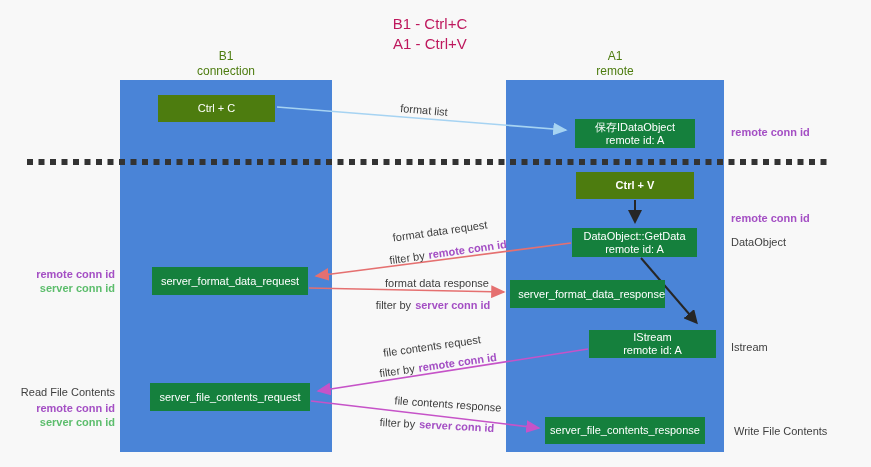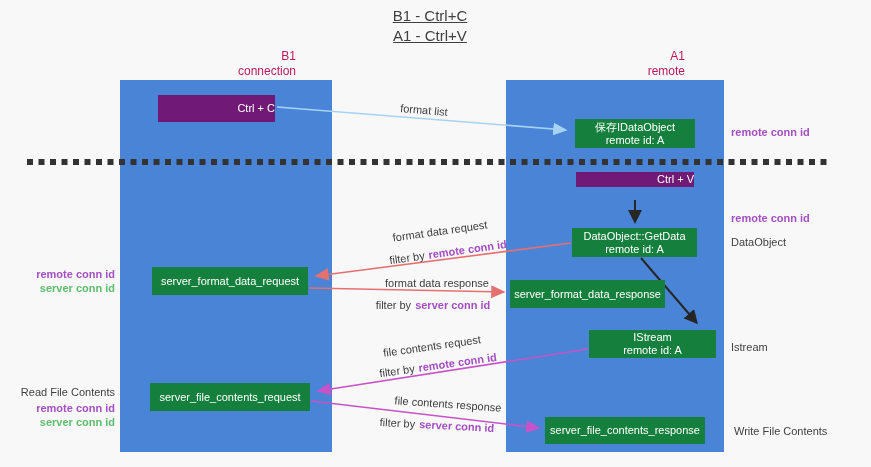--- a/index.html
+++ b/index.html
@@ -4,36 +4,36 @@
 <style>
   html,body{margin:0;padding:0;}
   body{background:#eee;}
   #canvas{
     position:relative; width:871px; height:467px;
     background:#f8f8f8; overflow:hidden;
     font-family:"Liberation Sans", sans-serif;
     color:#3d3d3d;
   }
   .title{
-    position:absolute; left:0; top:6px; width:860px;
-    text-align:center; font-size:15px; line-height:20px; color:#404040;text-decoration:underline;
+    position:absolute; left:0; top:14px; width:860px;
+    text-align:center; font-size:15px; line-height:20px; color:#be185d;
   }
   .col-header{
-    position:absolute; text-align:right; font-size:12px; line-height:15px; color:#be185d;
+    position:absolute; text-align:center; font-size:12px; line-height:15px; color:#4d7c0f;
   }
   .column{
     position:absolute; top:80px; height:372px; background:#4a84d7;
   }
   .node{
     position:absolute; display:flex; flex-direction:column;
     align-items:center; justify-content:center;
     color:#fff; font-size:11px; line-height:13px; text-align:center;
     z-index:3;
   }
-  .green{background:#701a75;align-items:flex-end;}
+  .green{background:#4d7c0f;}
   .orange{background:#15803d;}
   .flow-label{
     position:absolute; white-space:nowrap; font-size:11px; color:#3d3d3d;
     transform:translate(-50%,-50%); z-index:4;
   }
   .side-label{
     position:absolute; white-space:nowrap; font-size:11px; z-index:4;
   }
   .purple-b{color:#a44fc4; font-weight:bold;}
   .green-b{color:#5cbd6c; font-weight:bold;}
@@ -99,34 +99,34 @@
 
   <div class="node green" style="left:158px; top:95px; width:117px; height:27px;">
     <span>Ctrl + C</span>
   </div>
 
   <div class="node orange" style="left:575px; top:119px; width:120px; height:29px;">
     <span>保存IDataObject</span>
     <span>remote id: A</span>
   </div>
 
-  <div class="node green" style="left:576px; top:172px; width:118px; height:15px;">
+  <div class="node green" style="left:576px; top:172px; width:118px; height:27px;font-weight:bold;">
     <span>Ctrl + V</span>
   </div>
 
   <div class="node orange" style="left:572px; top:228px; width:125px; height:29px;">
     <span>DataObject::GetData</span>
     <span>remote id: A</span>
   </div>
 
   <div class="node orange" style="left:152px; top:267px; width:156px; height:28px;">
     <span>server_format_data_request</span>
   </div>
 
-  <div class="node orange" style="left:510px; top:280px; width:155px; height:28px;">
+  <div class="node orange" style="left:510px; top:280px; width:155px; height:28px;align-items:flex-end;">
     <span>server_format_data_response</span>
   </div>
 
   <div class="node orange" style="left:589px; top:330px; width:127px; height:28px;">
     <span>IStream</span>
     <span>remote id: A</span>
   </div>
 
   <div class="node orange" style="left:545px; top:417px; width:160px; height:27px;">
     <span>server_file_contents_response</span>

